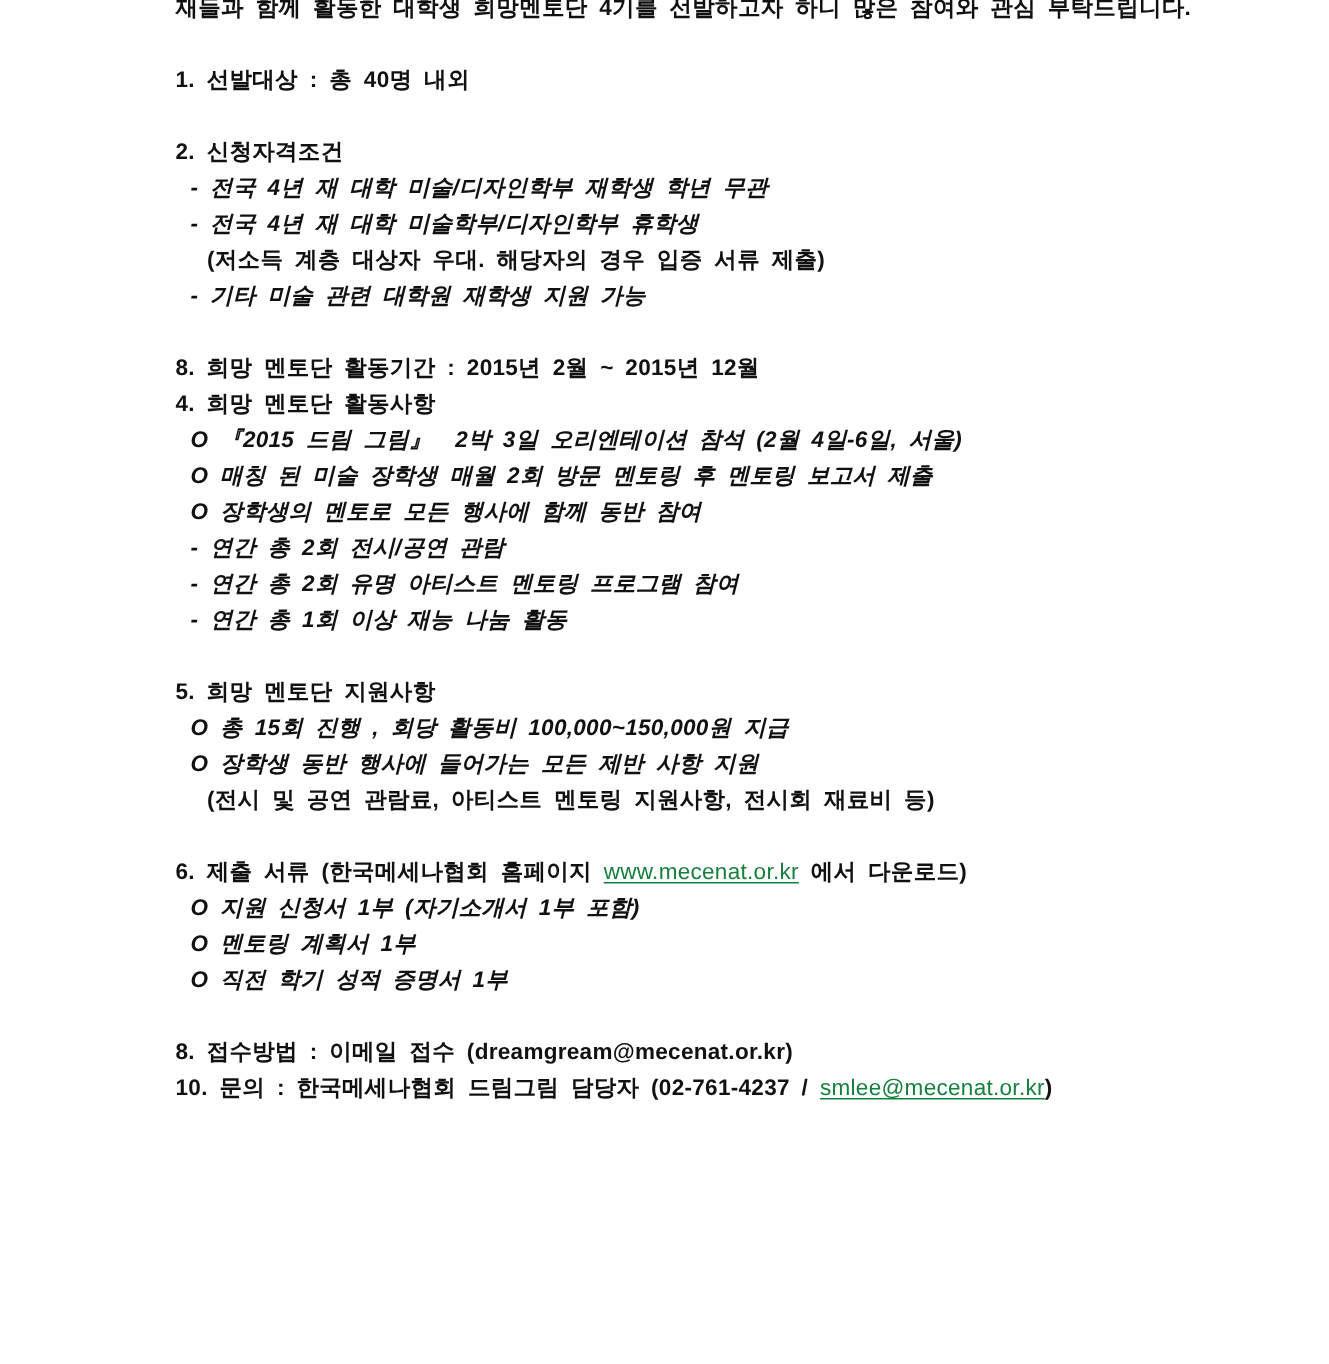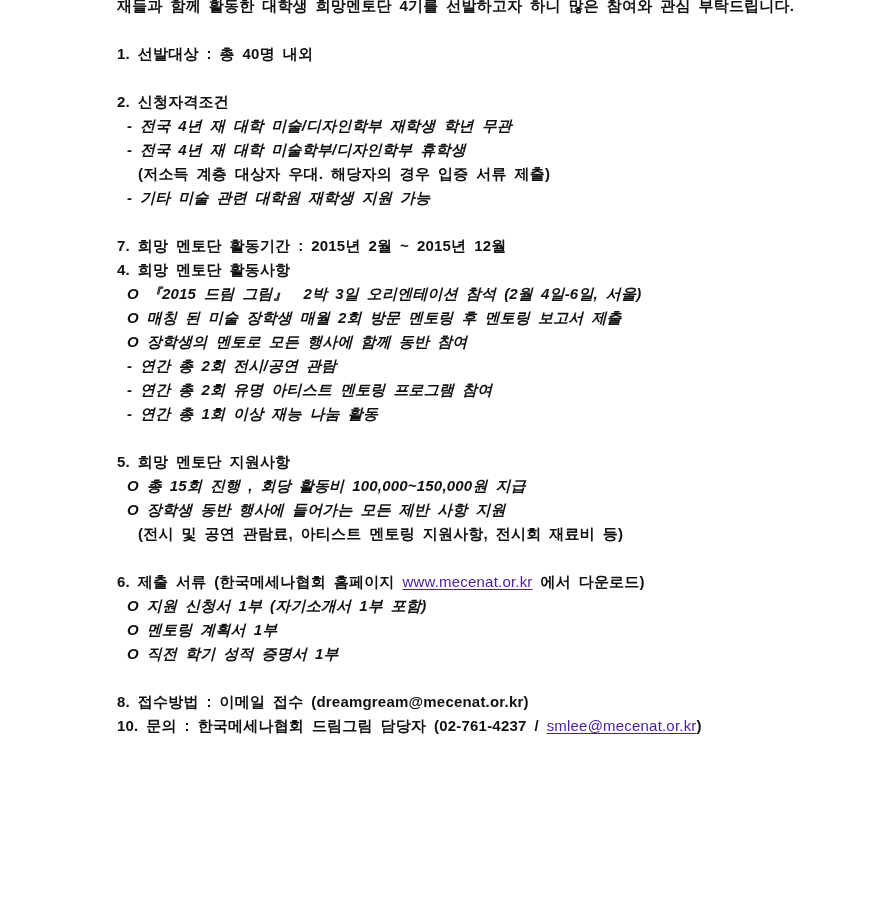--- a/index.html
+++ b/index.html
@@ -42,40 +42,40 @@
   }
   .indent-1 { padding-left: 10px; font-style: italic; }
   .indent-2 { padding-left: 21px; }
   .seg {
     white-space: pre;
   }
   .seg.link {
     font-weight: 400;
     text-decoration: underline;
     text-underline-offset: 2px;
-    color: #4c1d95;
+    color: #15803d;
     cursor: pointer;
   }
 </style>
 </head>
 <body>
 
 <div class="page">
   <div class="doc" id="doc">
       <div class="line"><span class="seg">재들과 함께 활동한 대학생 희망멘토단 4기를 선발하고자 하니 많은 참여와 관심 부탁드립니다.</span></div>
       <div class="line blank"></div>
       <div class="line"><span class="seg">1. 선발대상 : 총 40명 내외</span></div>
       <div class="line blank"></div>
       <div class="line"><span class="seg">2. 신청자격조건</span></div>
       <div class="line indent-1"><span class="seg">- 전국 4년 재 대학 미술/디자인학부 재학생 학년 무관</span></div>
       <div class="line indent-1"><span class="seg">- 전국 4년 재 대학 미술학부/디자인학부 휴학생</span></div>
       <div class="line indent-2"><span class="seg">(저소득 계층 대상자 우대. 해당자의 경우 입증 서류 제출)</span></div>
       <div class="line indent-1"><span class="seg">- 기타 미술 관련 대학원 재학생 지원 가능</span></div>
       <div class="line blank"></div>
-      <div class="line"><span class="seg">7. 희망 멘토단 활동기간 : 2015년 2월 ~ 2015년 12월</span></div>
+      <div class="line"><span class="seg">8. 희망 멘토단 활동기간 : 2015년 2월 ~ 2015년 12월</span></div>
       <div class="line"><span class="seg">4. 희망 멘토단 활동사항</span></div>
       <div class="line indent-1"><span class="seg">O 『2015 드림 그림』  2박 3일 오리엔테이션 참석 (2월 4일-6일, 서울)</span></div>
       <div class="line indent-1"><span class="seg">O 매칭 된 미술 장학생 매월 2회 방문 멘토링 후 멘토링 보고서 제출</span></div>
       <div class="line indent-1"><span class="seg">O 장학생의 멘토로 모든 행사에 함께 동반 참여</span></div>
       <div class="line indent-1"><span class="seg">- 연간 총 2회 전시/공연 관람</span></div>
       <div class="line indent-1"><span class="seg">- 연간 총 2회 유명 아티스트 멘토링 프로그램 참여</span></div>
       <div class="line indent-1"><span class="seg">- 연간 총 1회 이상 재능 나눔 활동</span></div>
       <div class="line blank"></div>
       <div class="line"><span class="seg">5. 희망 멘토단 지원사항</span></div>
       <div class="line indent-1"><span class="seg">O 총 15회 진행 , 회당 활동비 100,000~150,000원 지급</span></div>

